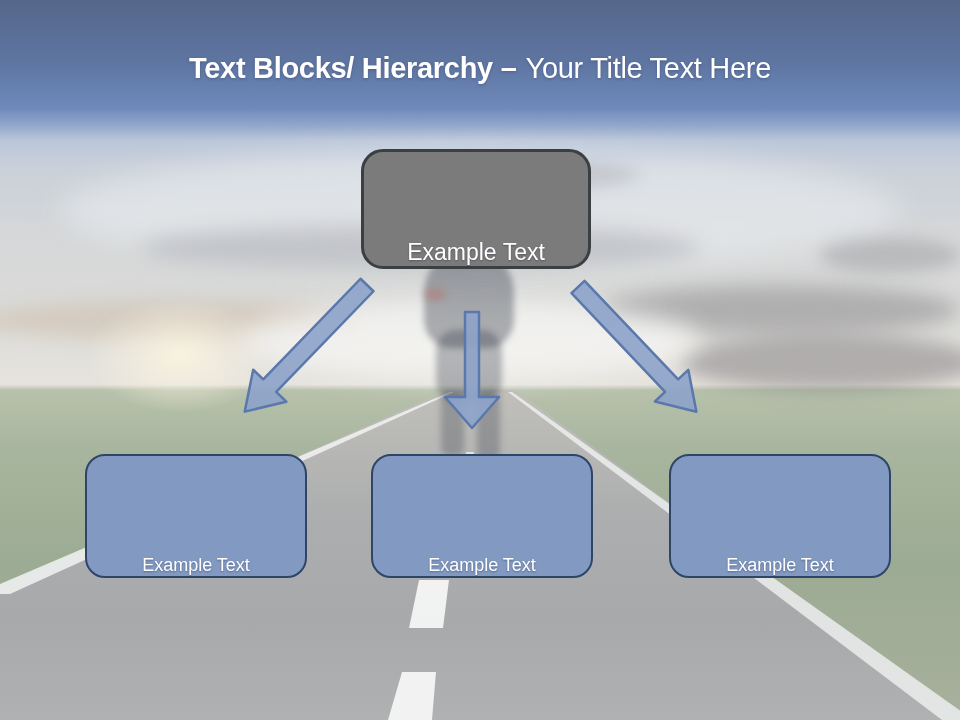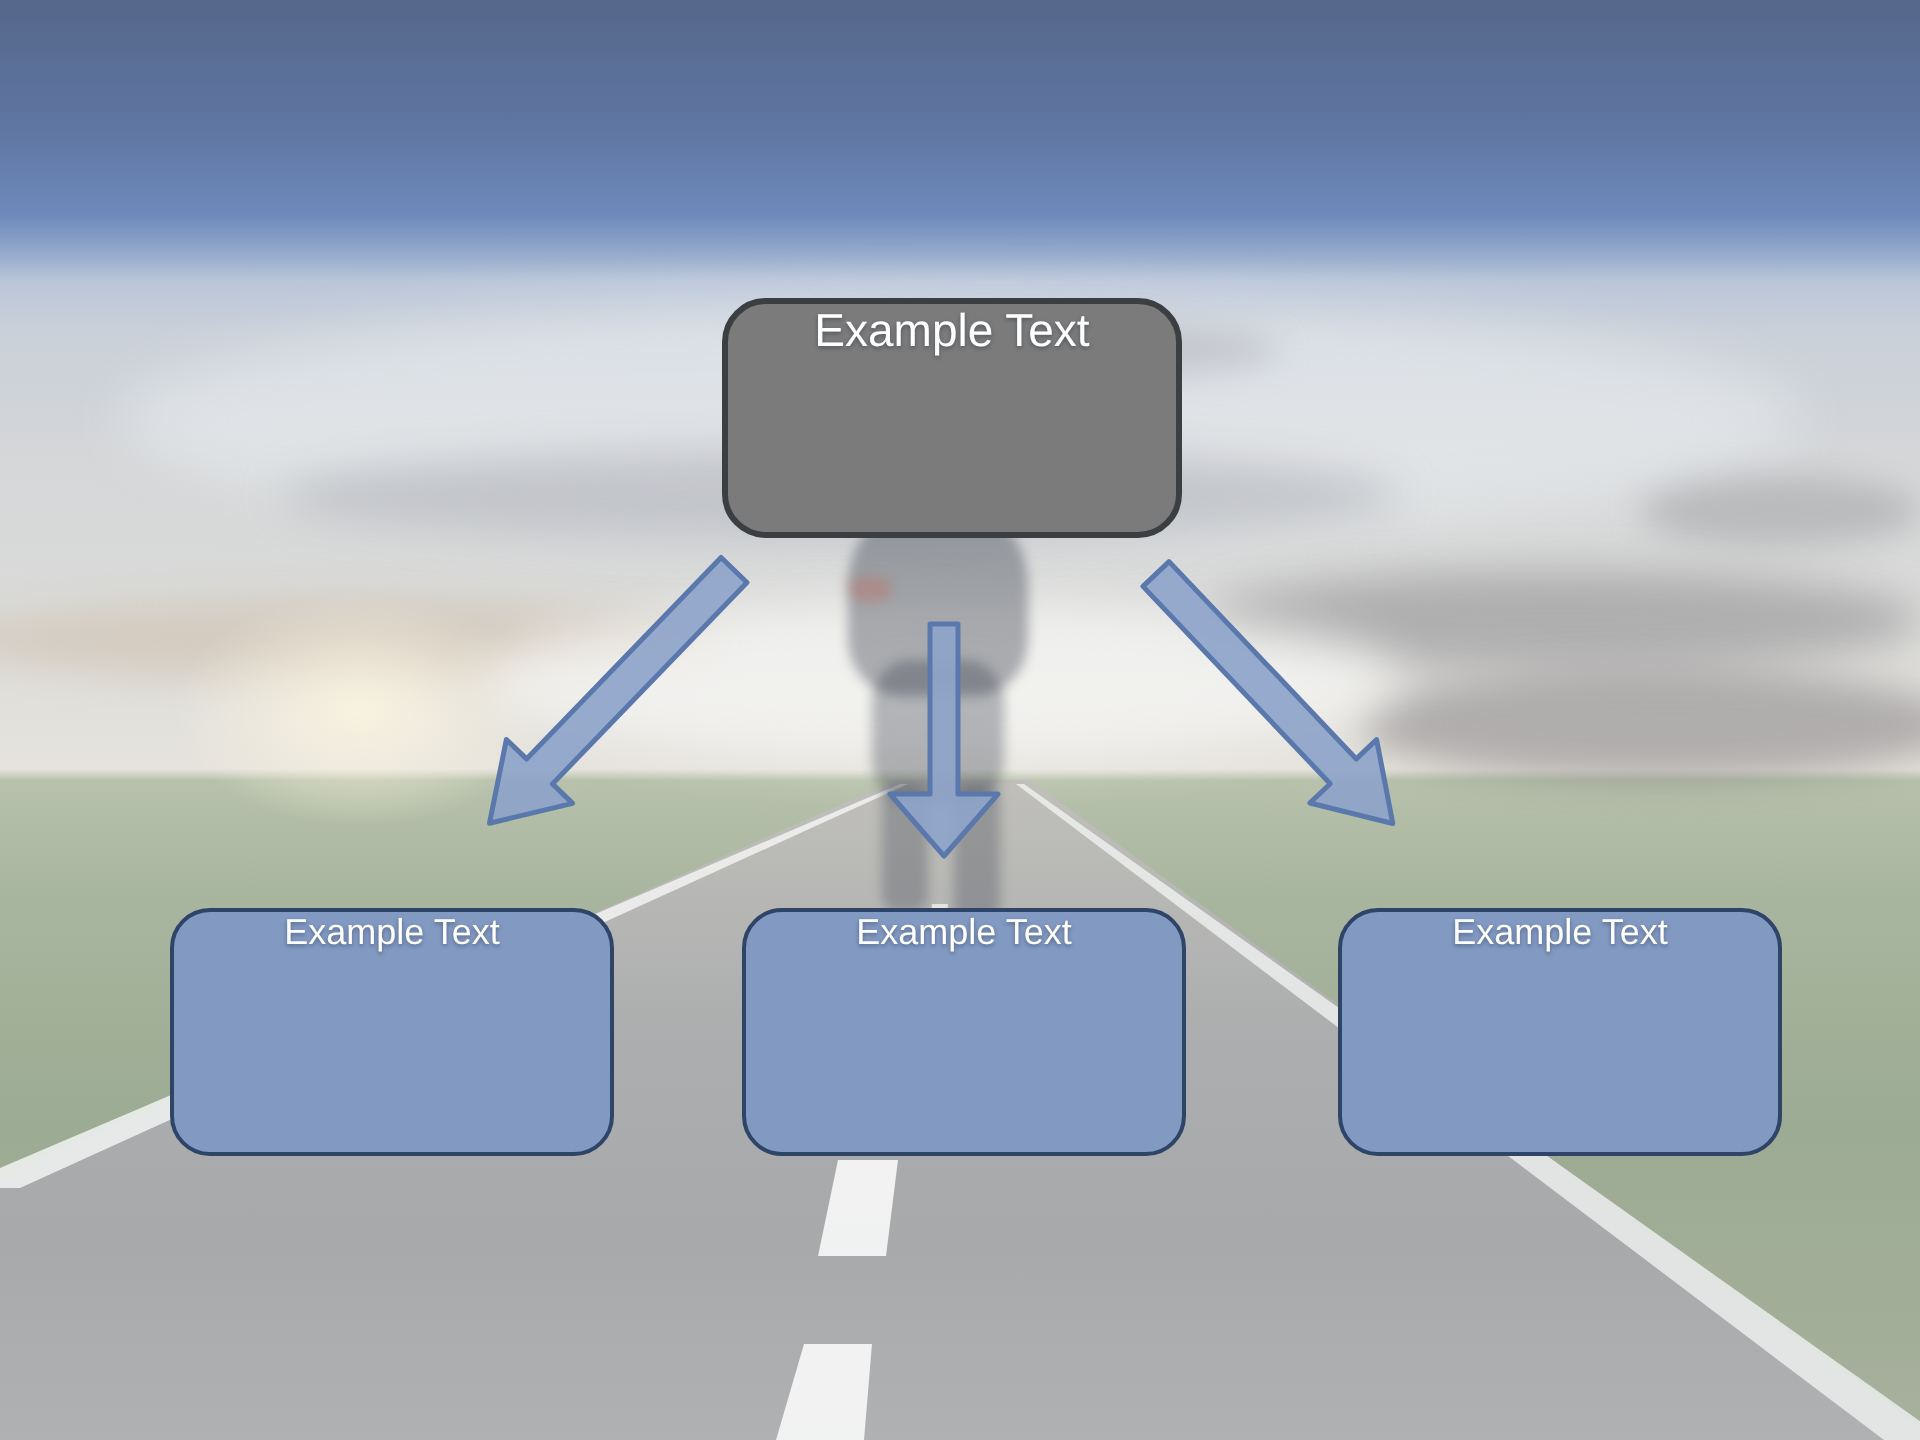--- a/index.html
+++ b/index.html
@@ -45,21 +45,21 @@
   
   .title{
     position:absolute;left:0;top:52px;width:960px;text-align:center;
     color:var(--title-text,#ffffff);font-size:29px;letter-spacing:-.3px;
     text-shadow:0 1px 3px rgba(40,50,80,.35);
   }
   .title .t-bold{font-weight:700;}
   .title .t-reg{font-weight:400;margin-left:9px;}
   
   .block{
-    position:absolute;display:flex;align-items:flex-start;justify-content:center;
+    position:absolute;display:flex;align-items:flex-end;justify-content:center;
     box-sizing:border-box;color:#fff;text-align:center;
     text-shadow:0 1px 2px rgba(20,30,50,.4);
   }
   .root-block{
     left:361px;top:149px;width:230px;height:120px;
     background:var(--root-fill,#7b7b7b);
     border:3px solid var(--root-border,#3c3f42);
     border-radius:22px;font-size:23px;
   }
   .child-block{
@@ -106,20 +106,23 @@
 
     <div class="person">
       <div class="p-torso"></div>
       <div class="p-hips"></div>
       <div class="p-legl"></div>
       <div class="p-legr"></div>
       <div class="p-flowers"></div>
     </div>
   </div>
 
+  <div class="title">
+    <span class="t-bold">Text Blocks/ Hierarchy –</span><span class="t-reg">Your Title Text Here</span>
+  </div>
 
   <div class="block root-block">
     <span>Example Text</span>
   </div>
 
   <svg width="960" height="720" viewBox="0 0 960 720">
     <g fill="var(--arrow-fill,#8ea4ca)" fill-opacity="0.92" stroke="var(--arrow-stroke,#5a78ab)" stroke-width="2.5" stroke-linejoin="round">
       <g transform="translate(367,285) rotate(44)">
         <polygon points="-9,0 9,0 9,140 23,140 0,176 -23,140 -9,140"></polygon>
       </g>

